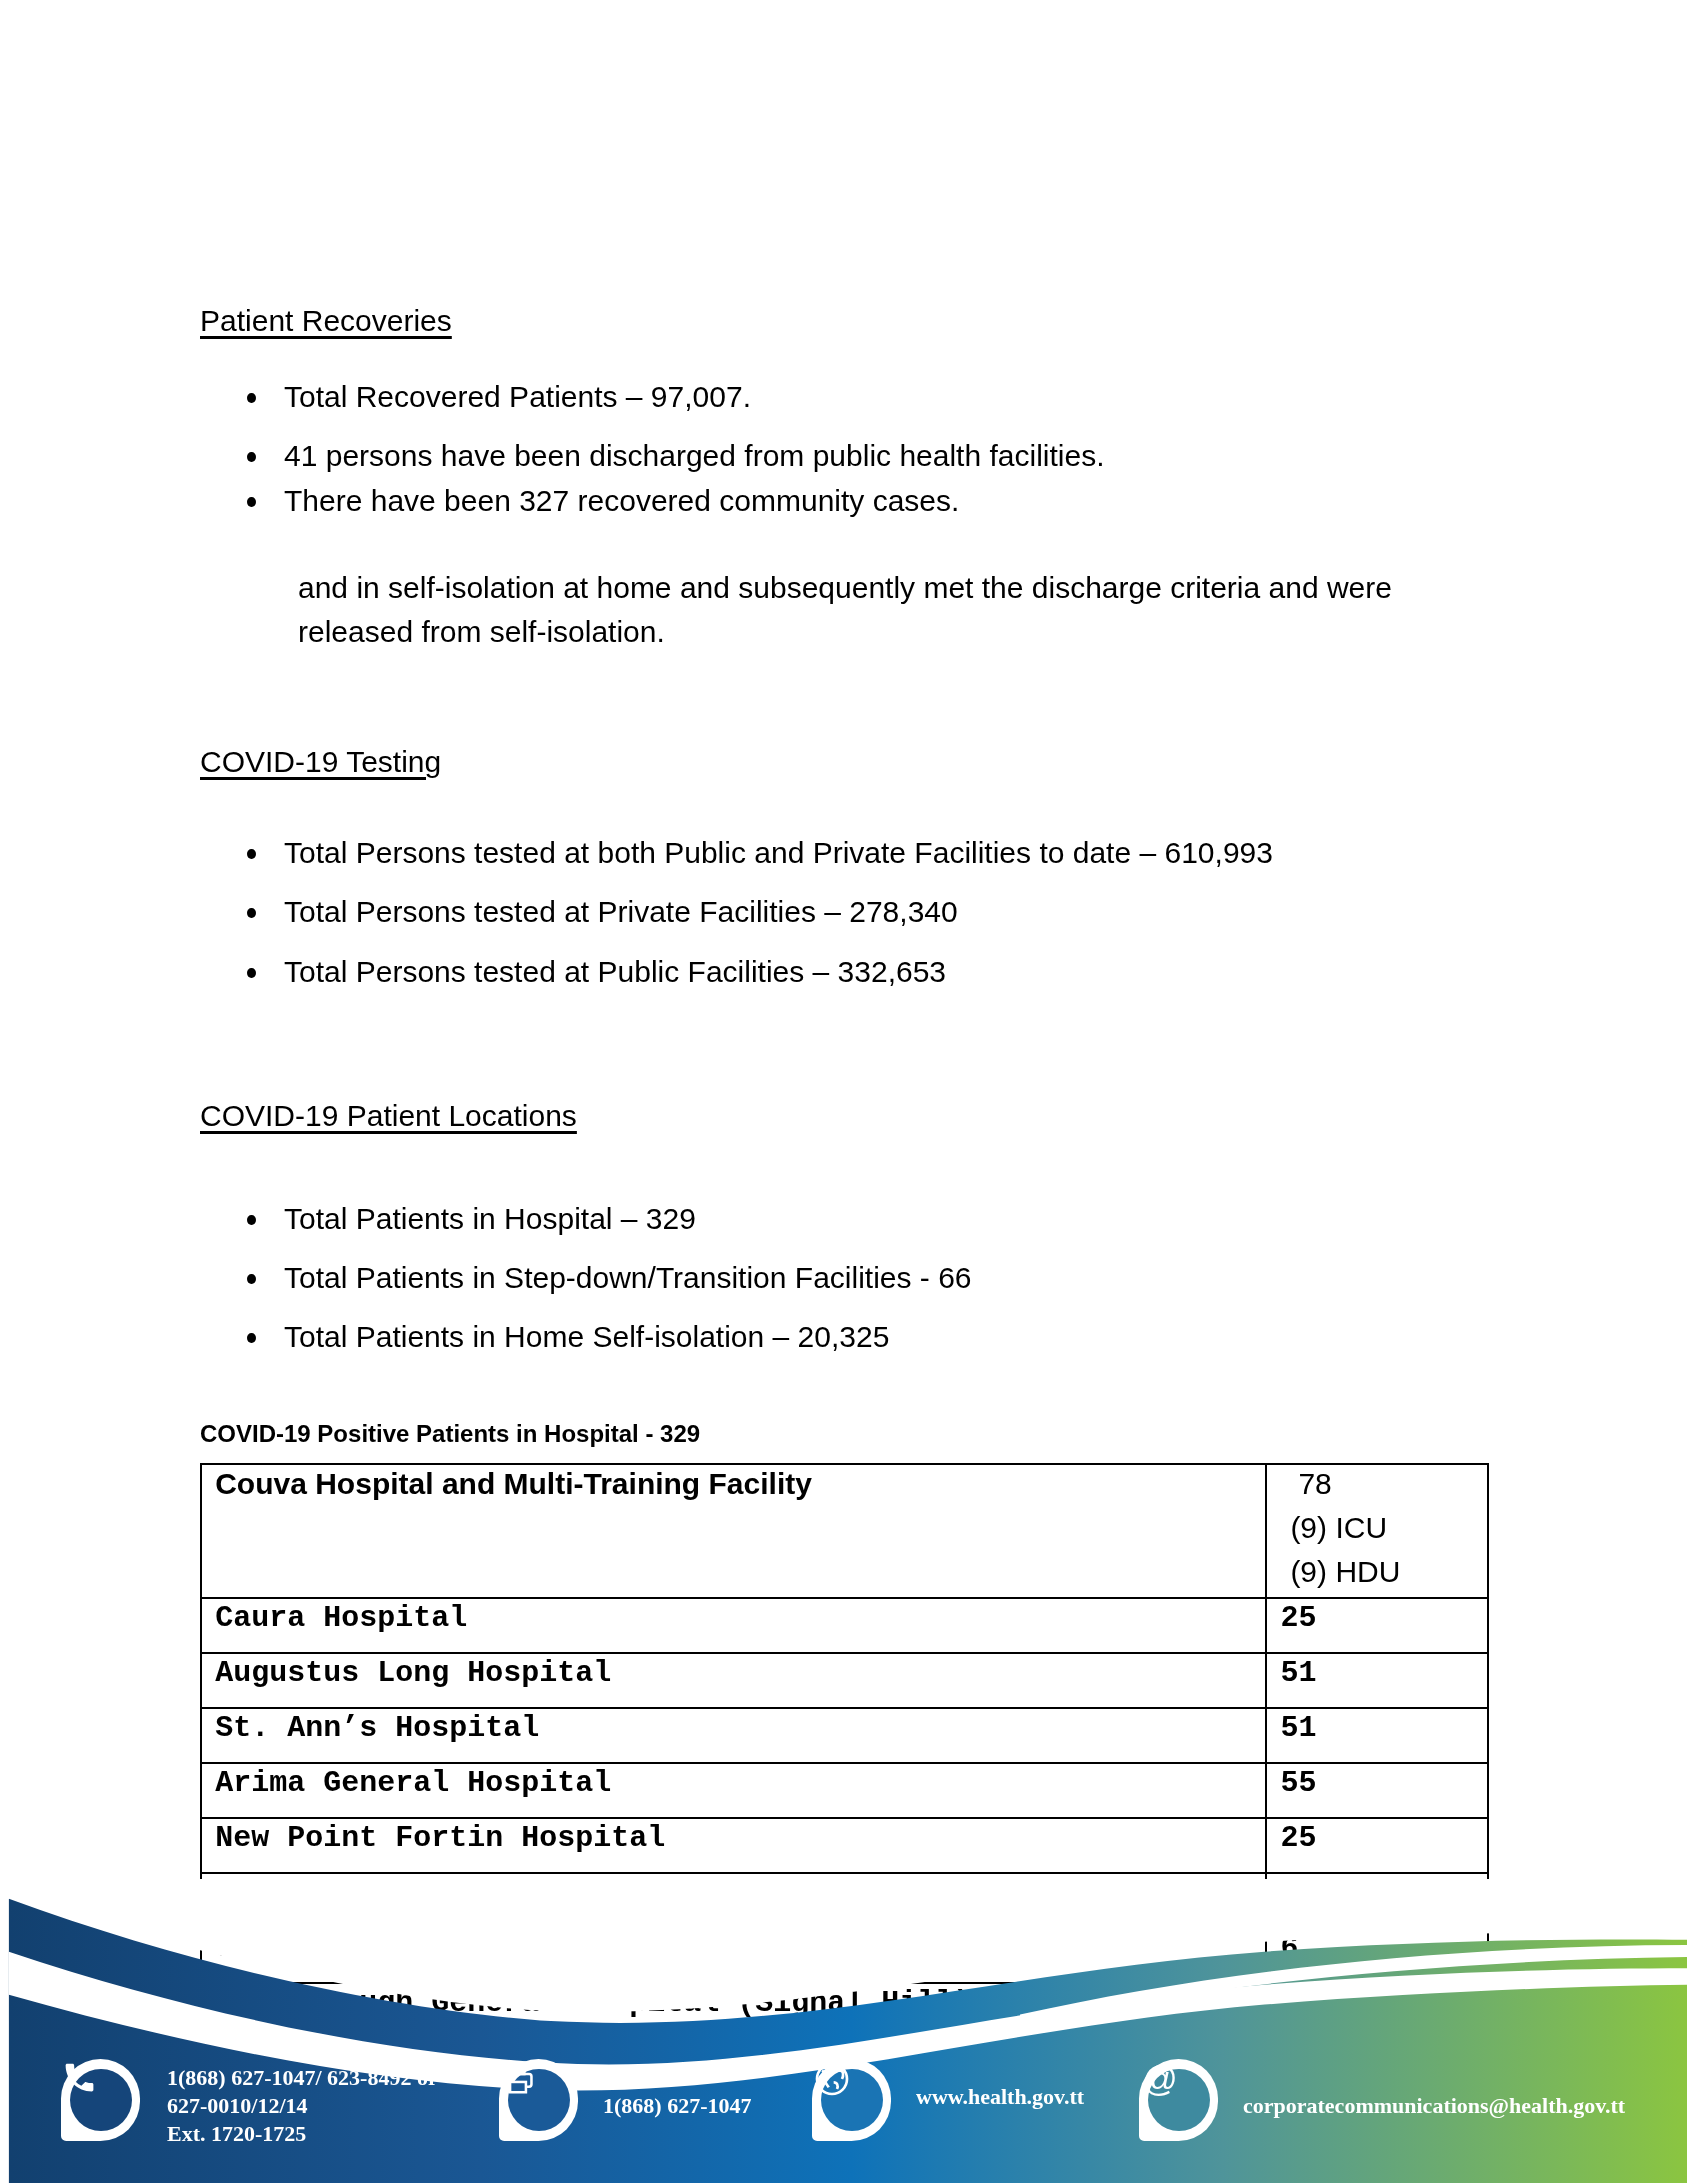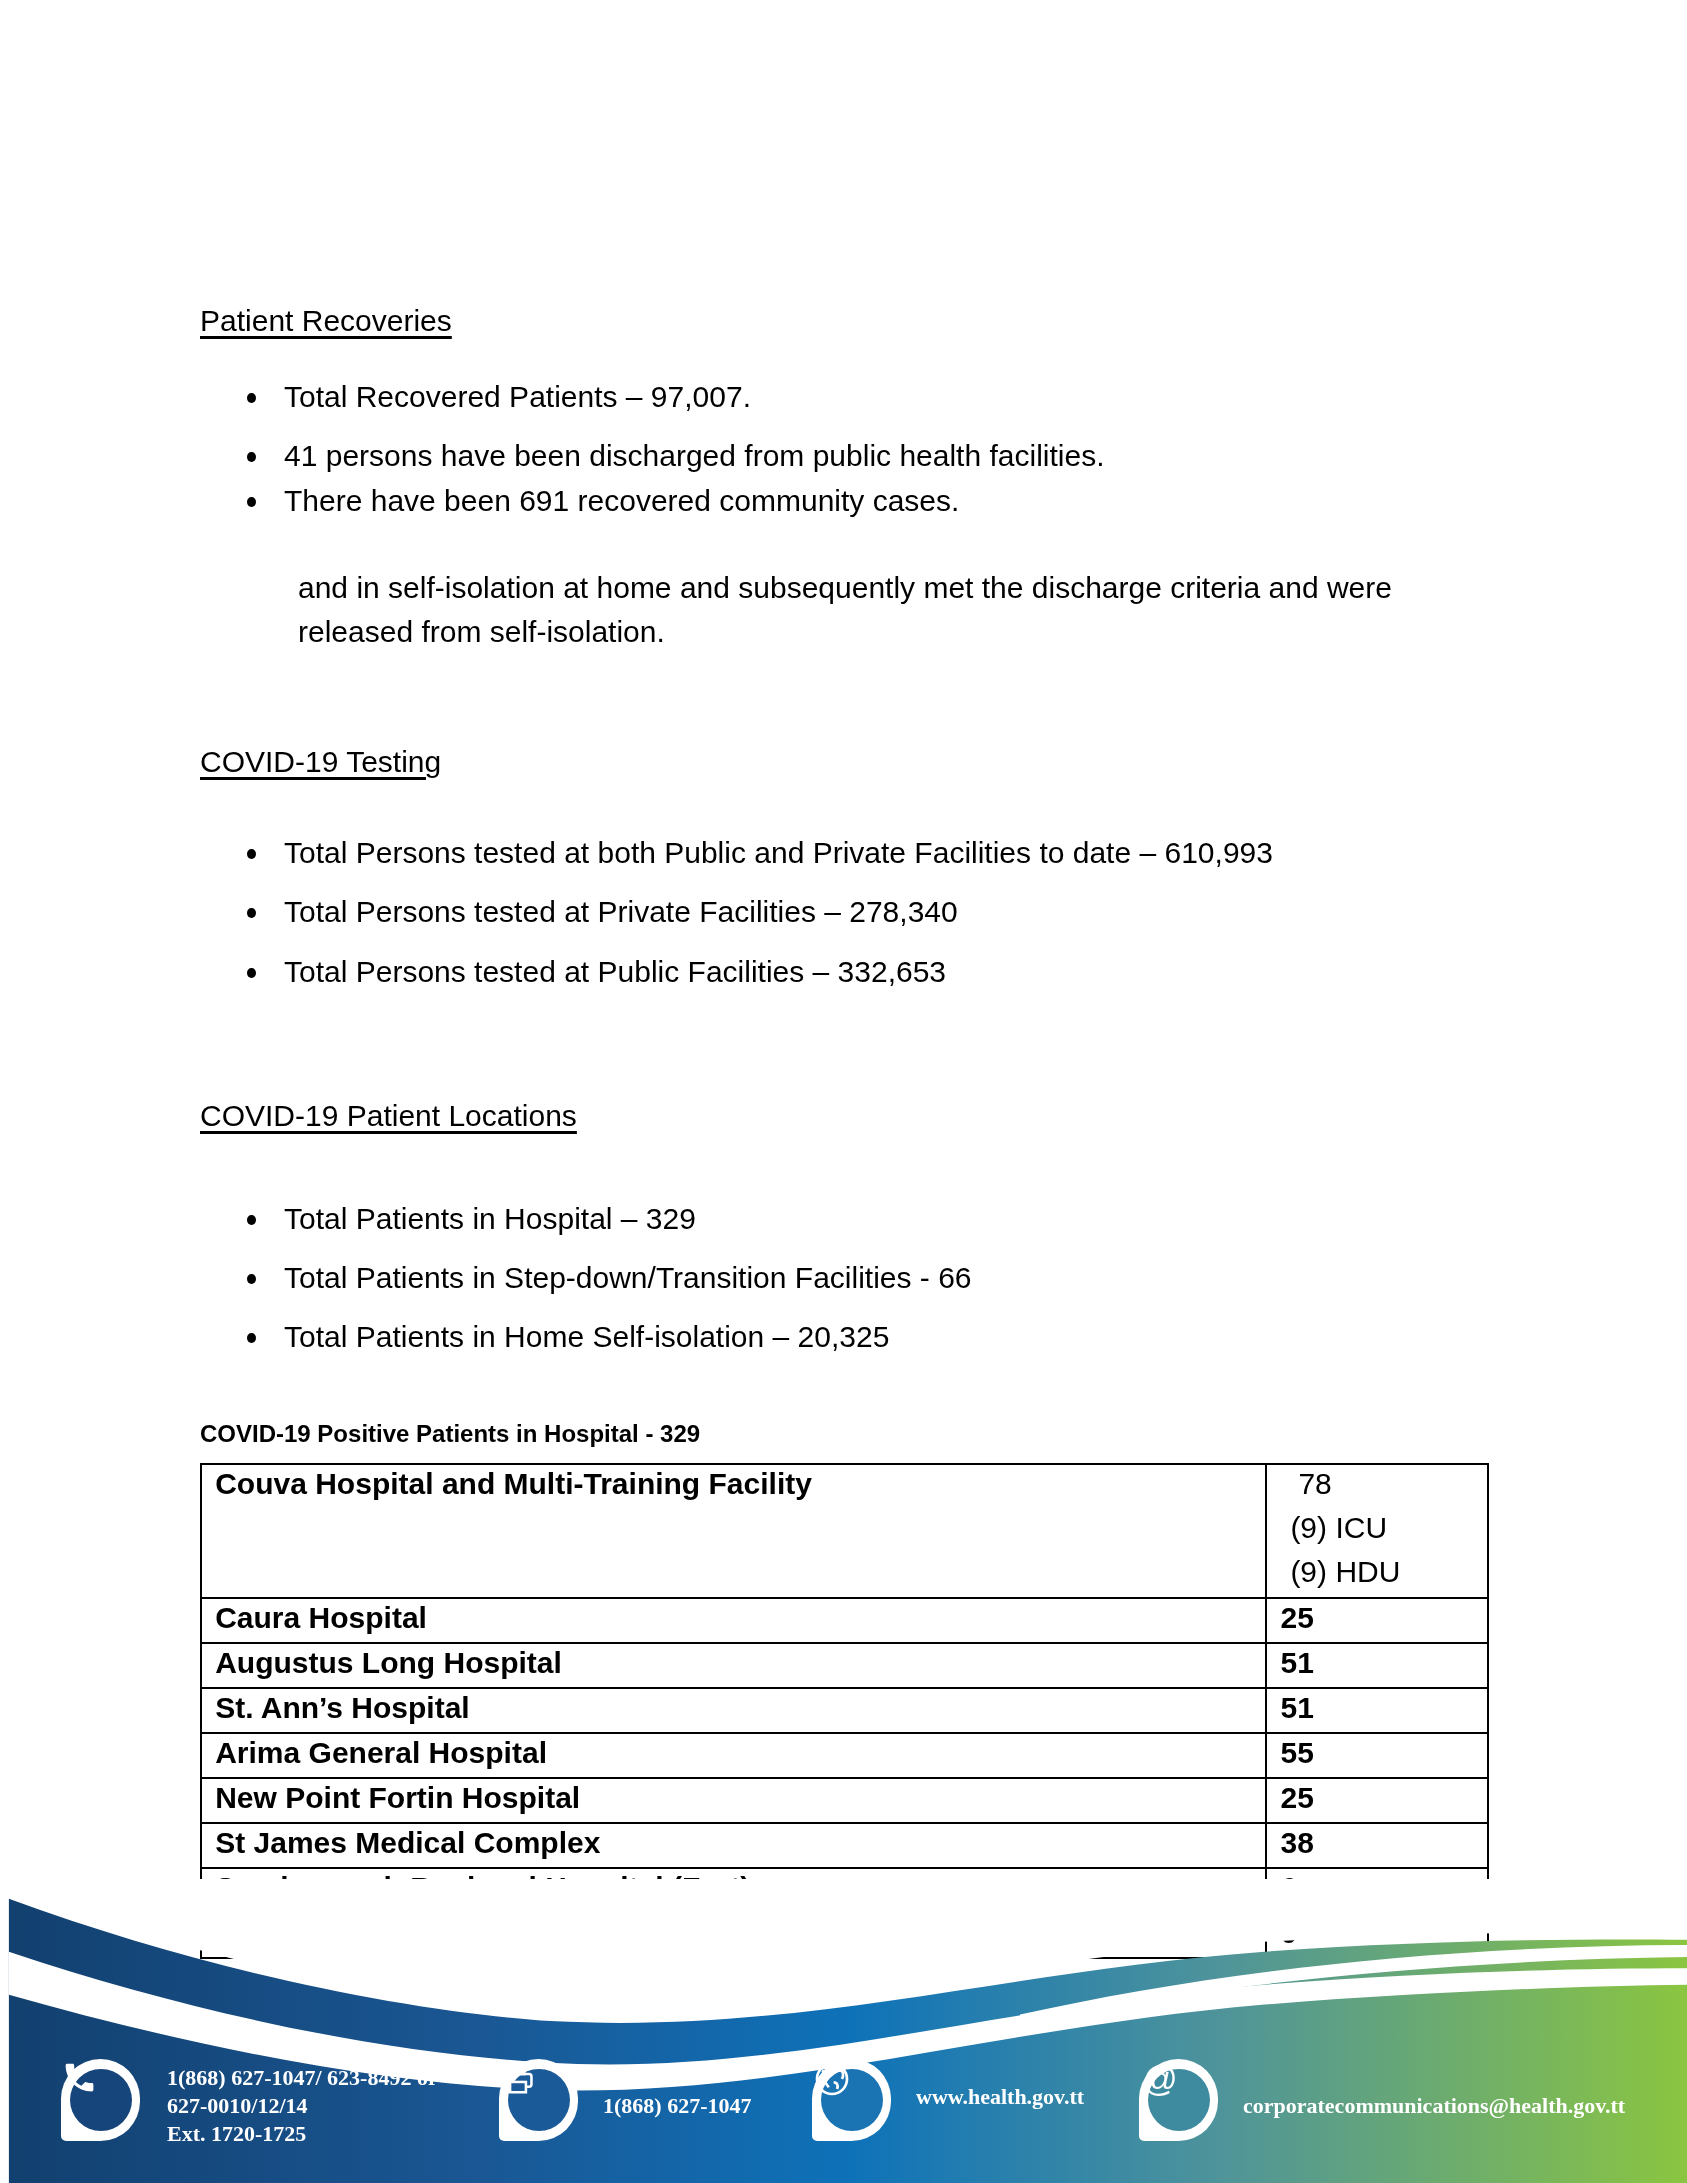--- a/index.html
+++ b/index.html
@@ -23,21 +23,21 @@
   .table-title { font-size: 24px; font-weight: bold; line-height: 1; white-space: nowrap; }
   table.hosp {
     position: absolute; left: 200px; top: 1463px; width: 1289px;
     border-collapse: collapse; font-size: 30px; line-height: 1;
   }
   table.hosp td {
     border: 2.6px solid #000; padding: 0 13.2px; vertical-align: top;
   }
   table.hosp td.name { font-weight: bold; width: 1037px; }
   table.hosp td.val { font-weight: bold; padding-left: 13.2px; }
-  table.hosp tr.row { height: 45px; }
+  table.hosp tr.row { height: 55px; font-family: Liberation Mono, monospace; }
   table.hosp tr.row td { padding-top: 4px; }
   table.hosp tr.first td { height: 128px; padding-top: 4px; }
   .val-normal { font-weight: normal; line-height: 44px; display:block; }
   .val-normal:first-child { line-height: 30px; padding-left: 8px; margin-bottom: 6.6px;}
 
   
   .footer { position: absolute; left: 0; top: 1879px; width: 1687px; height: 304px; margin-left: 8px; }
   .footer svg { position: absolute; left: 0; top: 0; }
   .contact { position: absolute; color: #fff; font-family: "Liberation Serif", serif; }
   .icon-badge {
@@ -58,21 +58,21 @@
 <div class="bullet-row" style="top:382px;">
   <span class="bullet-dot" style="top:10.6px;"></span>
   <span class="bullet-text">Total Recovered Patients – 97,007.</span>
 </div>
 <div class="bullet-row" style="top:441px;">
   <span class="bullet-dot" style="top:10.6px;"></span>
   <span class="bullet-text">41 persons have been discharged from public health facilities.</span>
 </div>
 <div class="bullet-row" style="top:486px;">
   <span class="bullet-dot" style="top:10.6px;"></span>
-  <span class="bullet-text">There have been 691 recovered community cases.</span>
+  <span class="bullet-text">There have been 327 recovered community cases.</span>
 </div>
 
 <div class="para" style="top:566px;">
   <div>and in self-isolation at home and subsequently met the discharge criteria and were</div>
   <div>released from self-isolation.</div>
 </div>
 
 <div class="abs heading" style="left:200px; top:747px;">COVID-19 Testing</div>
 
 <div class="bullet-row" style="top:838px;">

